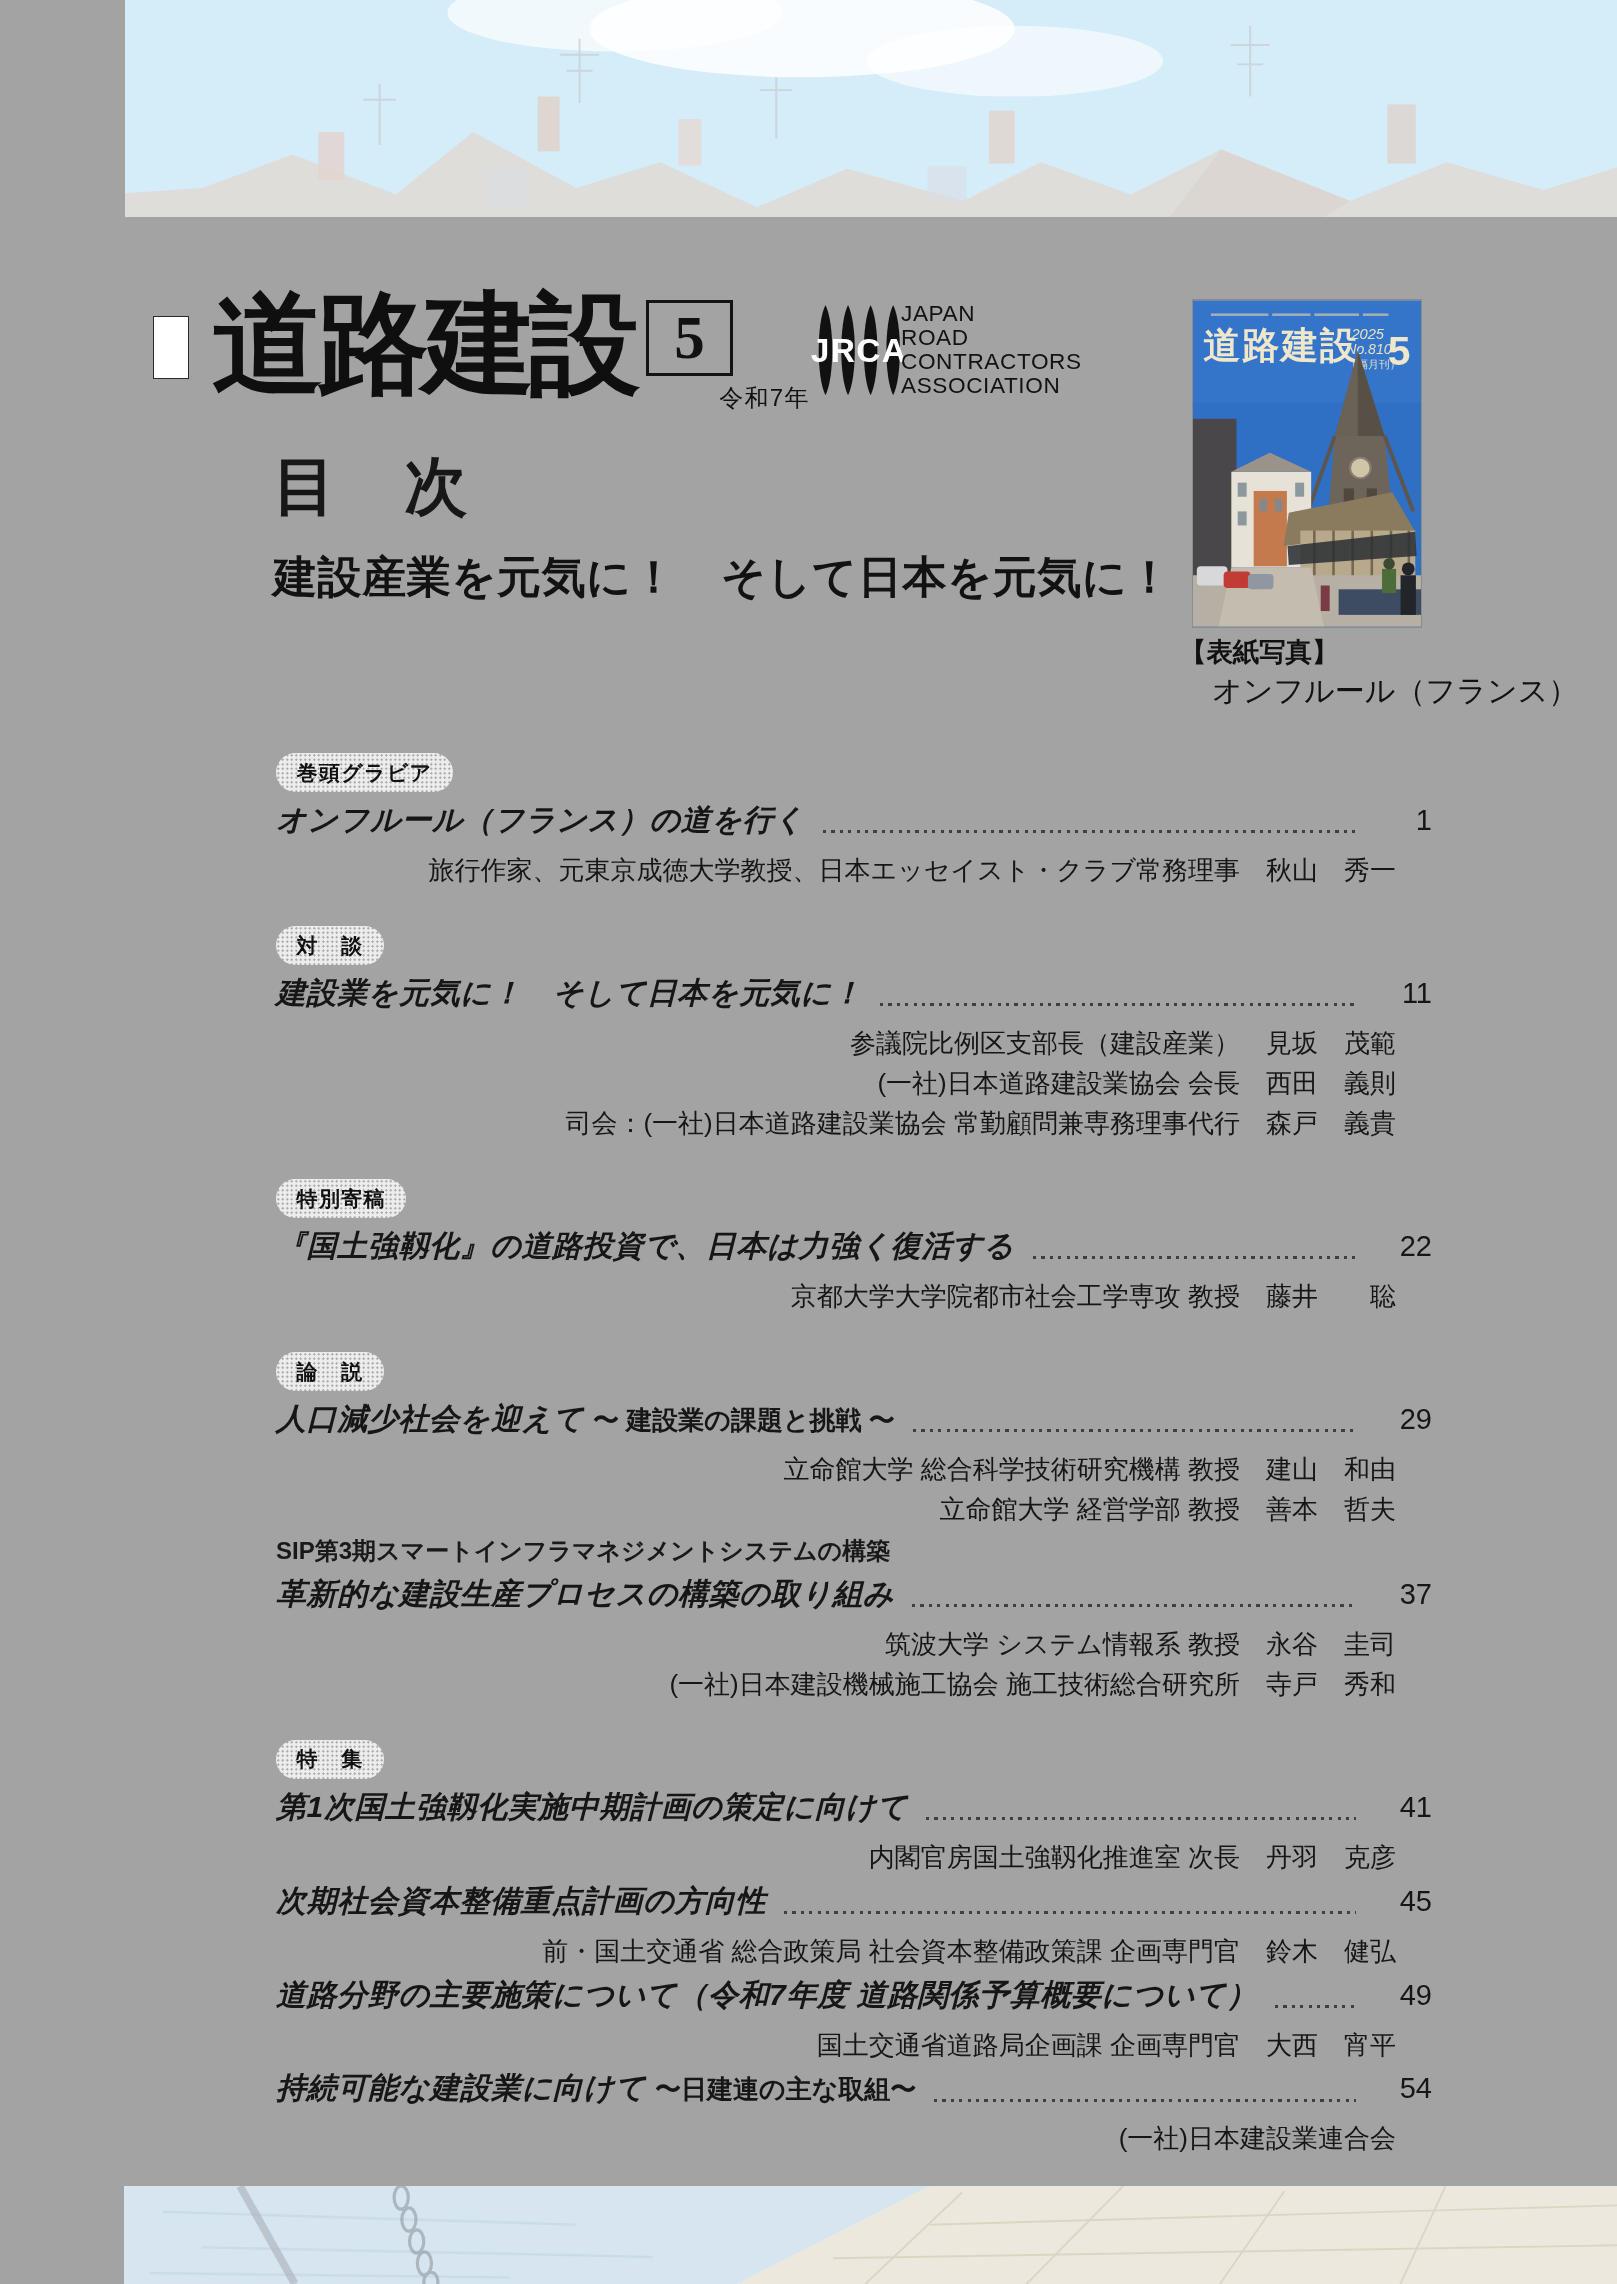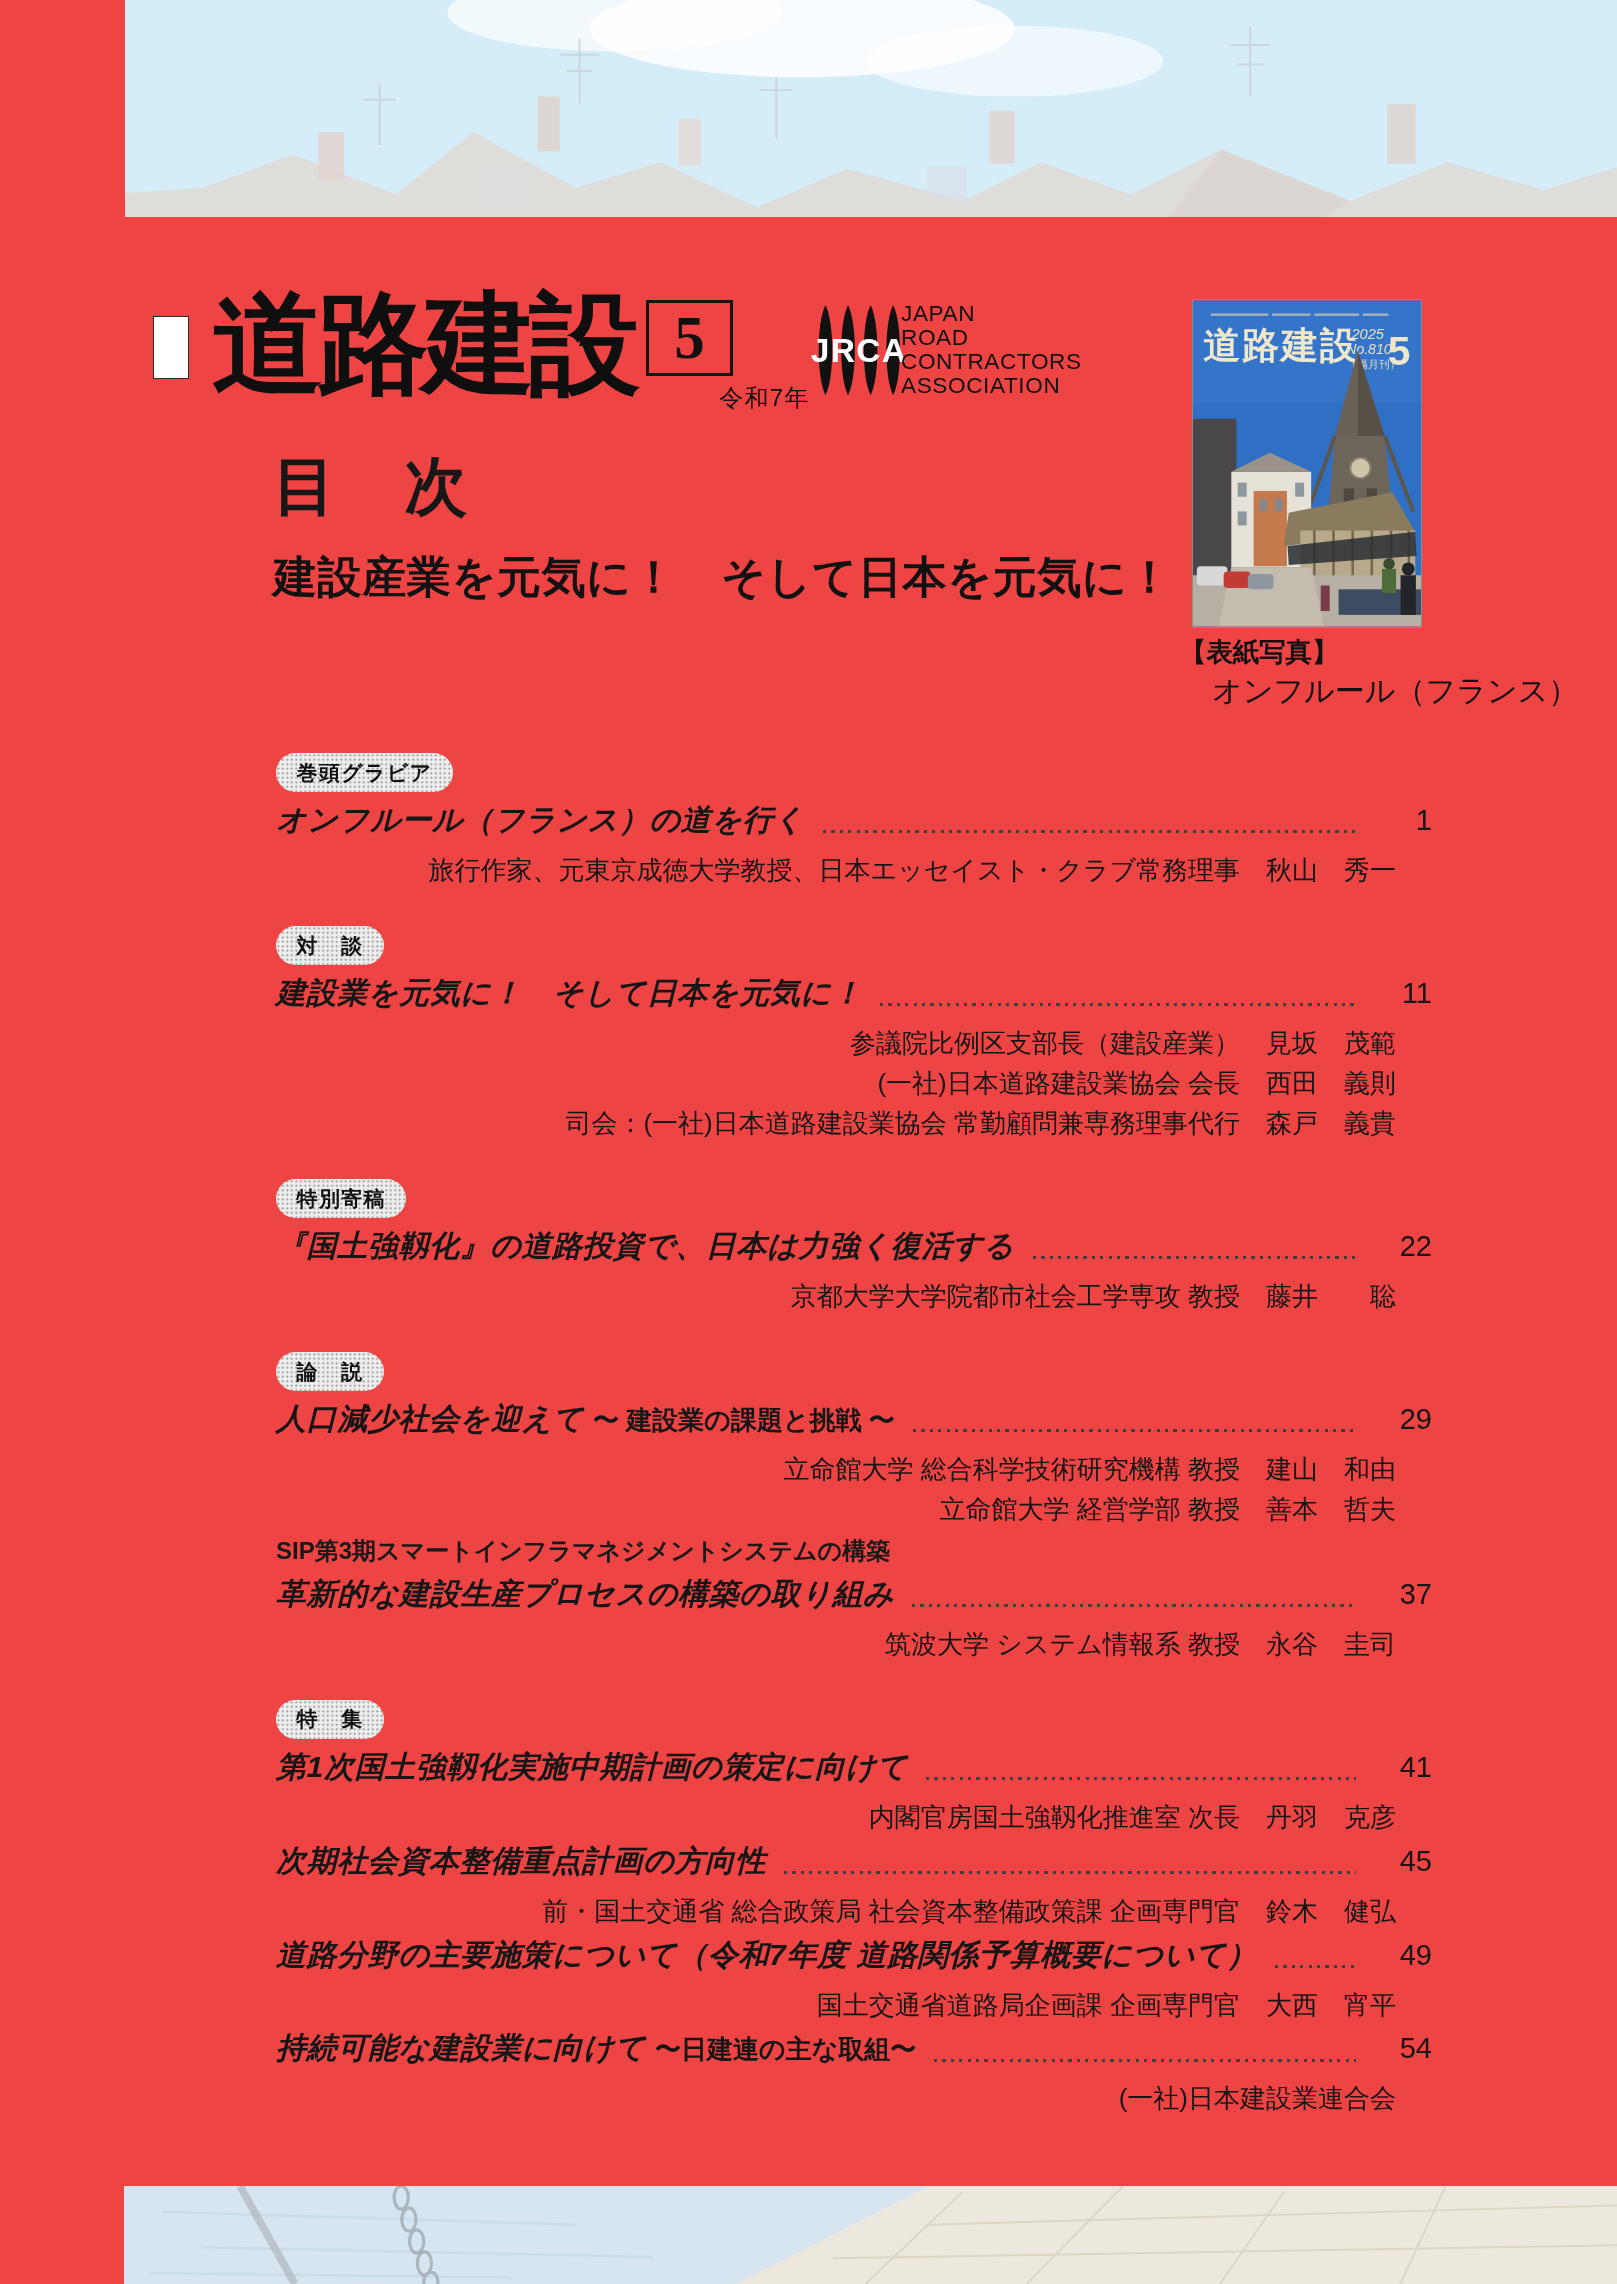--- a/index.html
+++ b/index.html
@@ -1,18 +1,18 @@
 <!DOCTYPE html>
 <html lang="ja" style="font-size:10.3px"><head>
 <meta charset="utf-8">
 <title>道路建設 目次</title>
 <style>
   html,body{margin:0;padding:0;background:#ffffff;}
   .page{
-    position:relative; width:1617px; height:2284px; background:#ef4444;
+    position:relative; width:1617px; height:2284px; background:#a3a3a3;
     font-family:"Liberation Sans","DejaVu Sans",sans-serif; color:#1c1c1c; overflow:hidden;
   }
   .serif{font-family:"Liberation Serif","DejaVu Serif",serif;}
 
   
   .top-banner{position:absolute; left:125px; top:0; width:1492px; height:217px;}
   .bottom-banner{position:absolute; left:124px; top:2186px; width:1493px; height:98px;}
   .top-banner svg,.bottom-banner svg{display:block;width:100%;height:100%;}
 
   
@@ -237,20 +237,21 @@
         <div class="author">立命館大学 経営学部 教授　善本　哲夫</div>
       </div>
       <div class="entry">
         <div class="pre-title">SIP第3期スマートインフラマネジメントシステムの構築</div>
         <div class="title-row">
           <span class="title">革新的な建設生産プロセスの構築の取り組み</span>
           <span class="leader"></span>
           <span class="pagenum">37</span>
         </div>
         <div class="author">筑波大学 システム情報系 教授　永谷　圭司</div>
+        <div class="author">(一社)日本建設機械施工協会 施工技術総合研究所　寺戸　秀和</div>
       </div>
     </section>
 
     <section class="toc-section">
       <div class="badge">特　集</div>
       <div class="entry">
         <div class="title-row">
           <span class="title">第1次国土強靱化実施中期計画の策定に向けて</span>
           <span class="leader"></span>
           <span class="pagenum">41</span>

